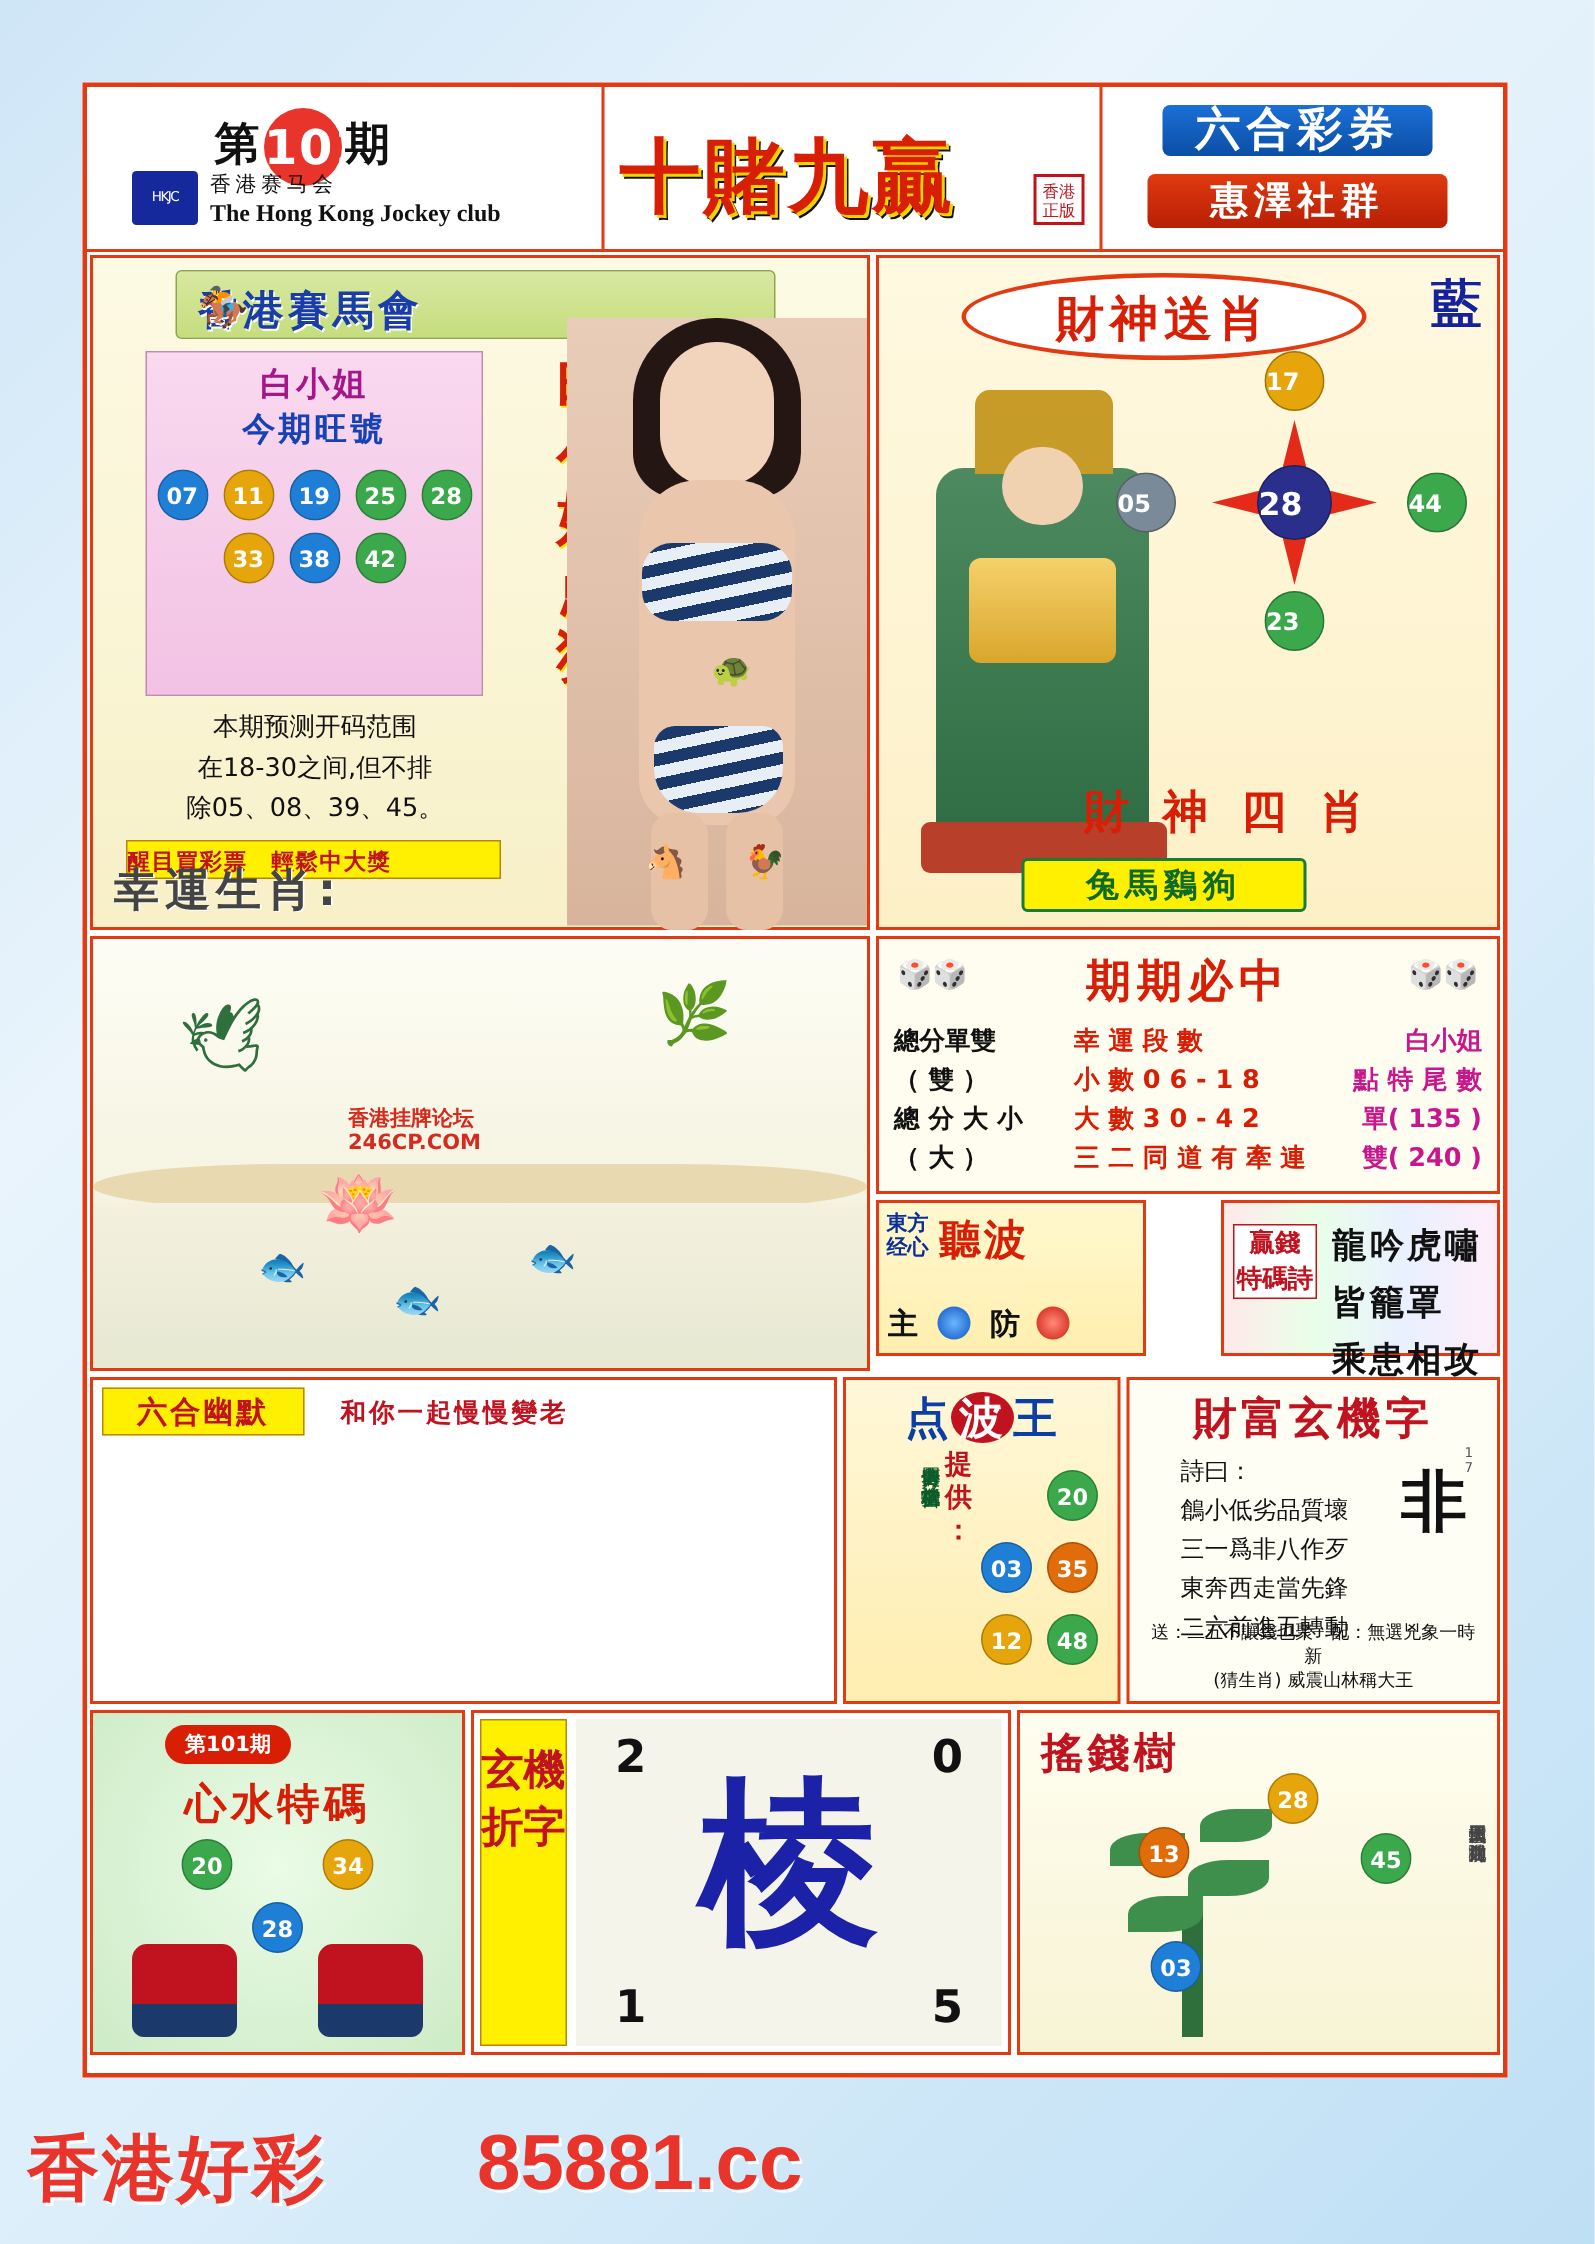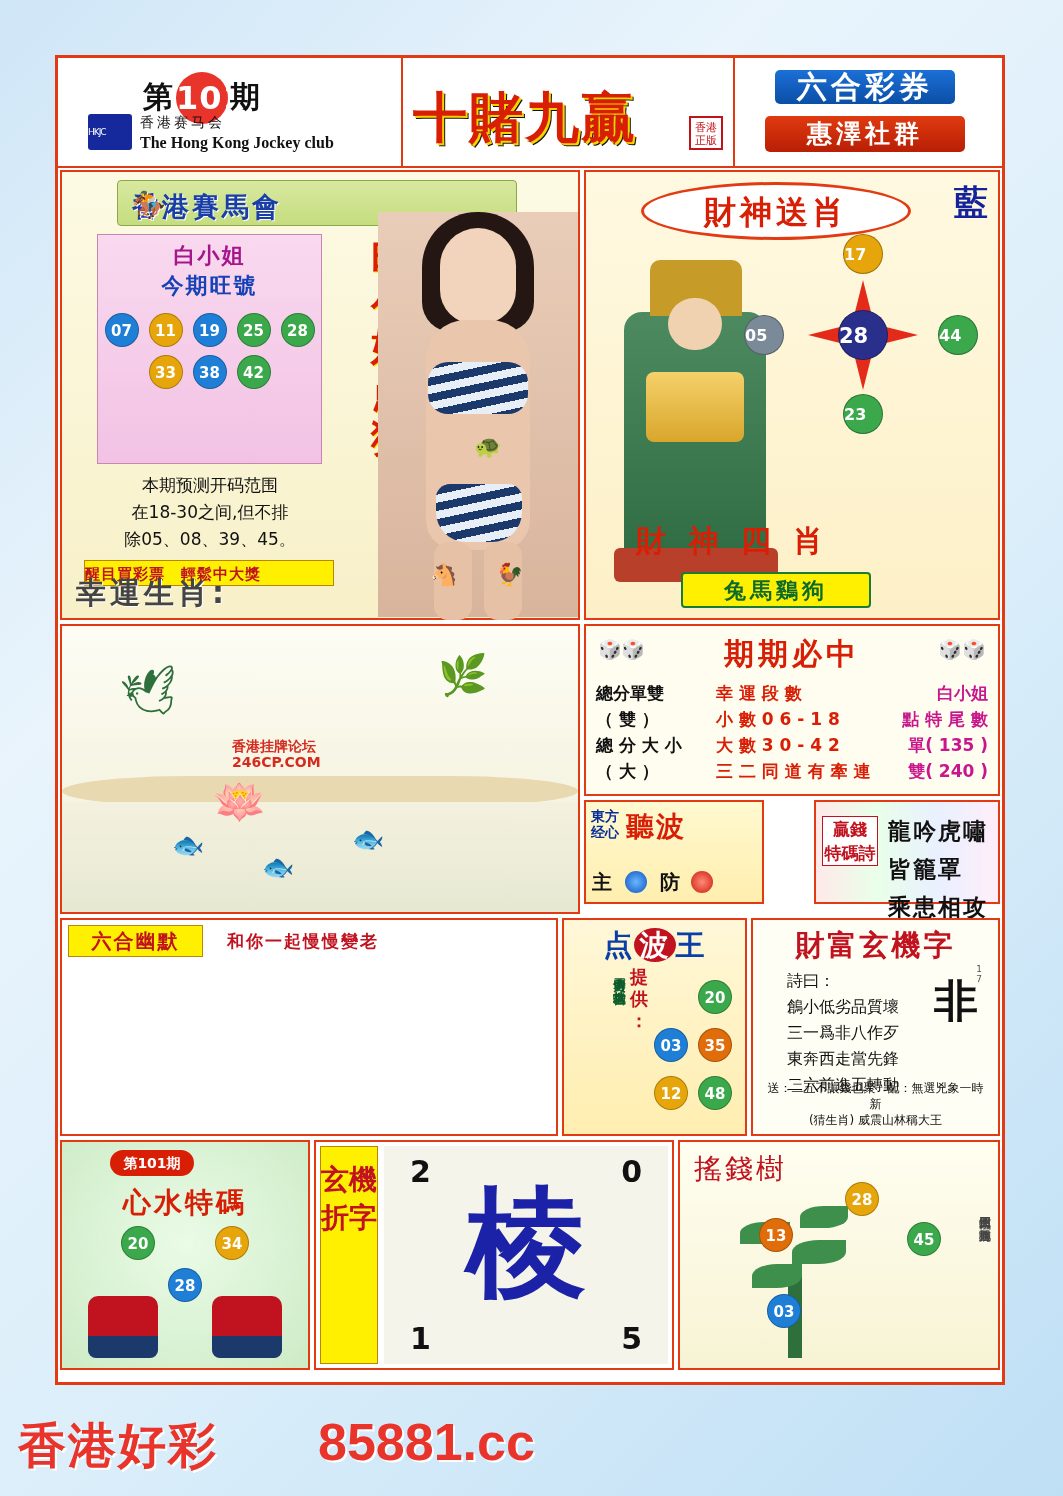--- a/index.html
+++ b/index.html
@@ -18,21 +18,21 @@
   .header { position:relative; height:110px; border-bottom:2px solid #e23b13; background:#fff; }
   .hdr-left { position:absolute; left:0; top:0; width:345px; height:100%; border-right:2px solid #e23b13; }
   .issue { position:absolute; left:85px; top:14px; font-size:30px; font-weight:bold; color:#111; letter-spacing:1px;}
   .issue .num {
     display:inline-block; background:#e8342a; color:#fff; border-radius:50%;
     width:52px; height:52px; line-height:52px; text-align:center; font-size:32px;
     vertical-align:middle; margin:0 2px;
   }
   .jockey-logo {
     position:absolute; left:30px; top:56px; width:44px; height:36px;
-    background:#15299c; color:#fff; font-size:9px; line-height:36px;
+    background:#15299c; color:#fff; font-size:9px; text-align:center; line-height:36px;
     border-radius:3px; letter-spacing:-1px;
   }
   .jockey-cn { position:absolute; left:82px; top:56px; font-size:14px; color:#111; letter-spacing:3px;}
   .jockey-en { position:absolute; left:82px; top:76px; font-size:16px; font-weight:bold; font-family:"Liberation Serif",serif; color:#111;}
   .hdr-mid { position:absolute; left:347px; top:0; width:330px; height:100%; border-right:2px solid #e23b13;}
   .bigtitle {
     position:absolute; left:8px; top:24px; font-size:54px; font-weight:bold;
     font-family:"DejaVu Sans",sans-serif; letter-spacing:2px;
     color:#d81f06;
     text-shadow:2px 2px 0 #f7d200, 3px 3px 0 #111;
@@ -136,21 +136,21 @@
   .cball {
     position:absolute; width:40px; height:40px; border-radius:50%;
     text-align:left; line-height:40px; font-size:16px; font-weight:bold; color:#fff;
     border:1px solid rgba(0,0,0,.3);
   }
   .cball.center { width:50px; height:50px; line-height:50px; font-size:21px; }
   .blue-char {
     position:absolute; right:10px; top:8px; font-size:34px; font-weight:bold; color:#14229b;
   }
   .four-zodiac-title {
-    position:absolute; left:50px; bottom:56px; width:280px; text-align:left;
+    position:absolute; left:50px; bottom:56px; width:280px; text-align:right;
     font-size:30px; font-weight:bold; color:#d81f06; letter-spacing:6px;
   }
   .four-zodiac {
     position:absolute; left:95px; bottom:10px; width:190px; height:36px;
     background:#fff000; border:2px solid #1b7a34; border-radius:4px;
     text-align:center; line-height:34px; font-size:22px; font-weight:bold; color:#0f6b2a; letter-spacing:4px;
   }
   
   .b2wrap { display:flex; padding:2px; }
   .scenery {
@@ -216,21 +216,21 @@
   .xs-center { position:absolute; left:0; right:0; top:122px; display:flex; justify-content:center;}
   .fist { position:absolute; bottom:10px; width:70px; height:62px; background:#c1121f; border-radius:10px;}
   .fist .sleeve { position:absolute; left:0; bottom:0; width:70px; height:22px; background:#1b3a6b; border-radius:0 0 8px 8px;}
   .zhexie { width:360px; height:230px; border:2px solid #e23b13; margin-left:4px; position:relative; background:#fff;}
   .zx-left { position:absolute; left:4px; top:4px; bottom:4px; width:58px; background:#fff000; border:1px solid #b8860b;
     font-size:28px; font-weight:bold; color:#c1121f; text-align:center; line-height:38px; padding-top:14px;}
   .zx-main { position:absolute; left:68px; top:4px; right:4px; bottom:4px; background:#f4f4ea;}
   .zx-char { position:absolute; left:0; right:0; top:38px; text-align:center; font-size:120px; font-weight:bold; color:#1b22a8; line-height:120px;}
   .zx-n { position:absolute; font-size:30px; font-weight:bold; color:#111;}
   .moneytree { flex:1; height:230px; border:2px solid #e23b13; margin-left:4px; position:relative; background:linear-gradient(#fffef0,#f7f3d4);}
-  .mt-title { position:absolute; left:14px; top:8px; font-size:28px; font-weight:normal; color:#c1121f; letter-spacing:3px;text-align:right;}
+  .mt-title { position:absolute; left:14px; top:8px; font-size:28px; font-weight:bold; color:#c1121f; letter-spacing:3px;text-align:right;}
   .mt-ball { position:absolute; }
   .mt-trunk { position:absolute; left:108px; bottom:10px; width:14px; height:86px; background:#2f6f3c;}
   .mt-leaf { position:absolute; background:#3f8f4c; border-radius:50% 0 50% 0;}
   .mt-vert { position:absolute; right:6px; top:66px; width:70px; font-size:12px; color:#444; line-height:14px; writing-mode:vertical-rl; height:140px;}
   
   .footer {
     position:absolute; left:18px; bottom:18px; width:700px; height:70px;
   }
   .f-cn { position:absolute; left:0; top:6px; font-size:48px; font-weight:bold; color:#e8342a; letter-spacing:2px;
     text-shadow:2px 2px 0 #fff;}

